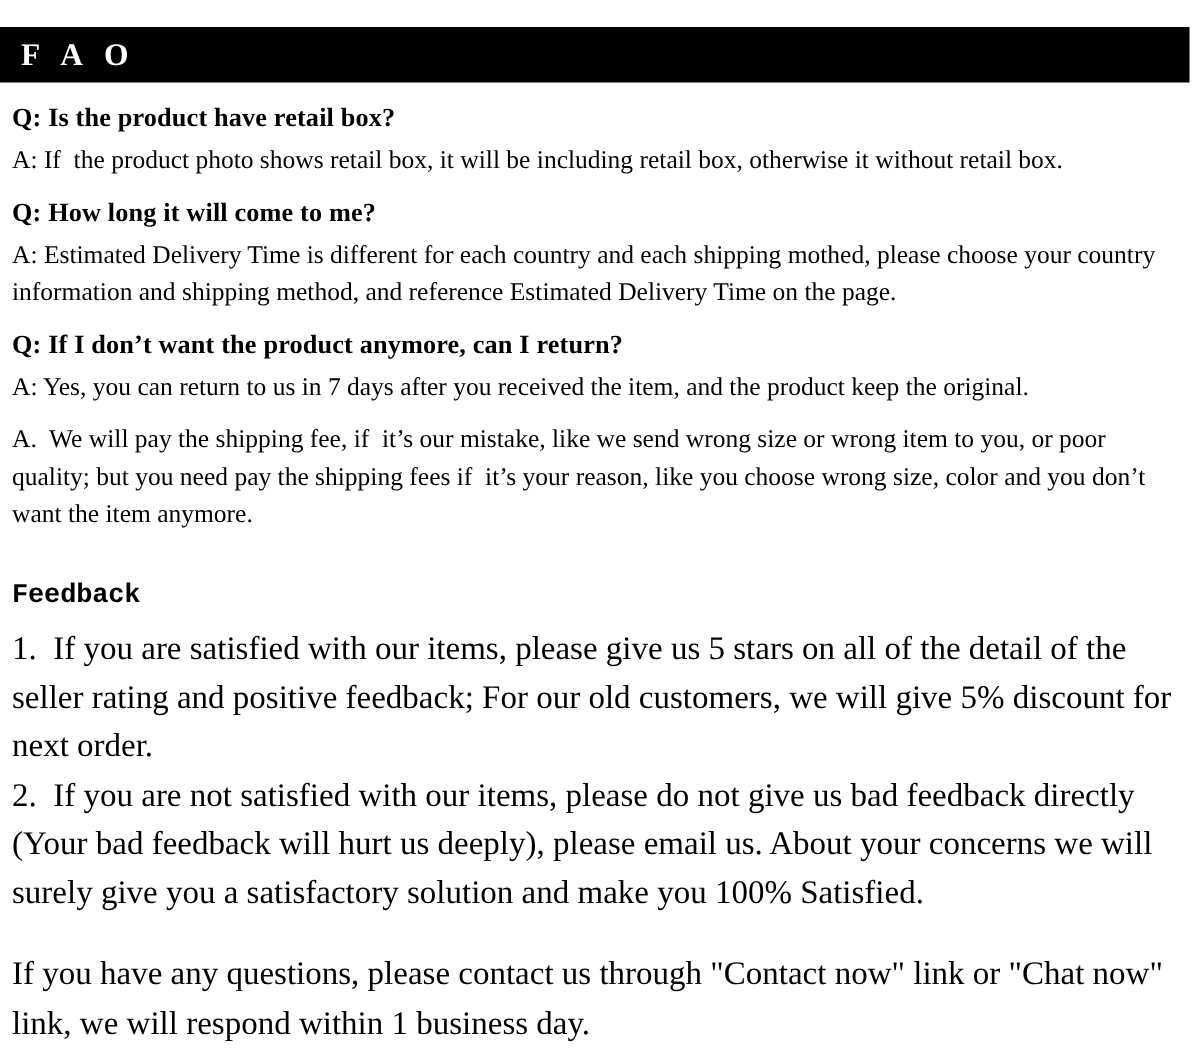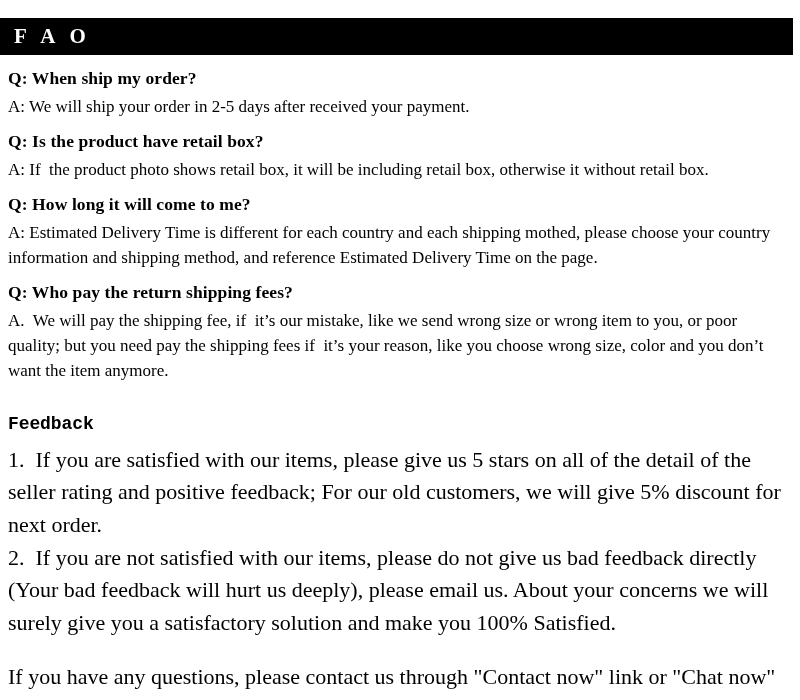--- a/index.html
+++ b/index.html
@@ -107,38 +107,37 @@
 <body>
 
 <div class="page">
 
   <div class="title-bar">
     <div class="title-bar-text">F A O</div>
   </div>
 
   <div class="content">
 
-    <div class="qa-block">
-      <p class="question">Q: When ship my order?</p>
-      <p class="answer">A: We will ship your order in 2-5 days after received your payment.</p>
-    </div>
 
     <div class="qa-block">
       <p class="question">Q: Is the product have retail box?</p>
       <p class="answer">A: If  the product photo shows retail box, it will be including retail box, otherwise it without retail box.</p>
     </div>
 
     <div class="qa-block">
       <p class="question">Q: How long it will come to me?</p>
       <p class="answer">A: Estimated Delivery Time is different for each country and each shipping mothed, please choose your country information and shipping method, and reference Estimated Delivery Time on the page.</p>
     </div>
 
+    <div class="qa-block">
+      <p class="question">Q: If I don’t want the product anymore, can I return?</p>
+      <p class="answer">A: Yes, you can return to us in 7 days after you received the item, and the product keep the original.</p>
+    </div>
 
     <div class="qa-block">
-      <p class="question">Q: Who pay the return shipping fees?</p>
       <p class="answer">A.  We will pay the shipping fee, if  it’s our mistake, like we send wrong size or wrong item to you, or poor quality; but you need pay the shipping fees if  it’s your reason, like you choose wrong size, color and you don’t want the item anymore.</p>
     </div>
 
     <div class="section-feedback">
       <p class="section-heading">Feedback</p>
       <p class="para">1.  If you are satisfied with our items, please give us 5 stars on all of the detail of the seller rating and positive feedback; For our old customers, we will give 5% discount for next order.</p>
       <p class="para">2.  If you are not satisfied with our items, please do not give us bad feedback directly (Your bad feedback will hurt us deeply), please email us. About your concerns we will surely give you a satisfactory solution and make you 100% Satisfied.</p>
     </div>
 
     <div class="section-contact">

